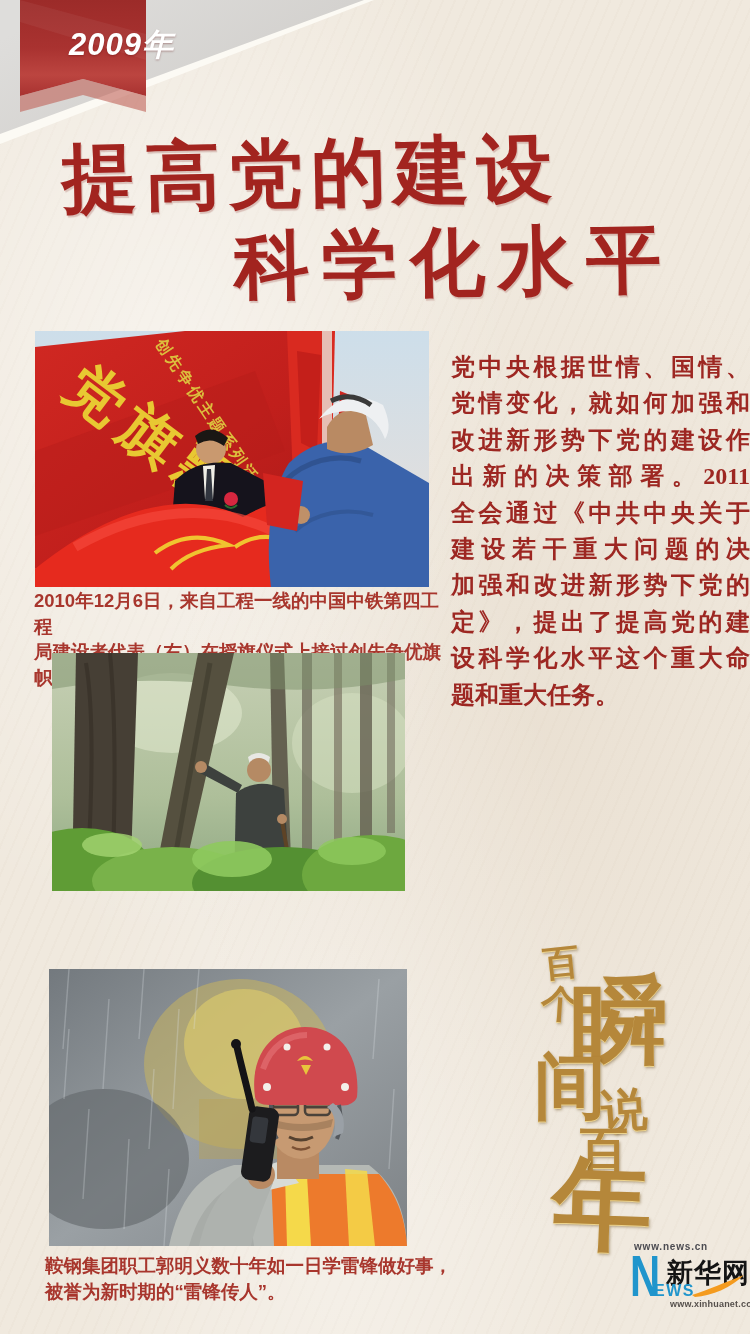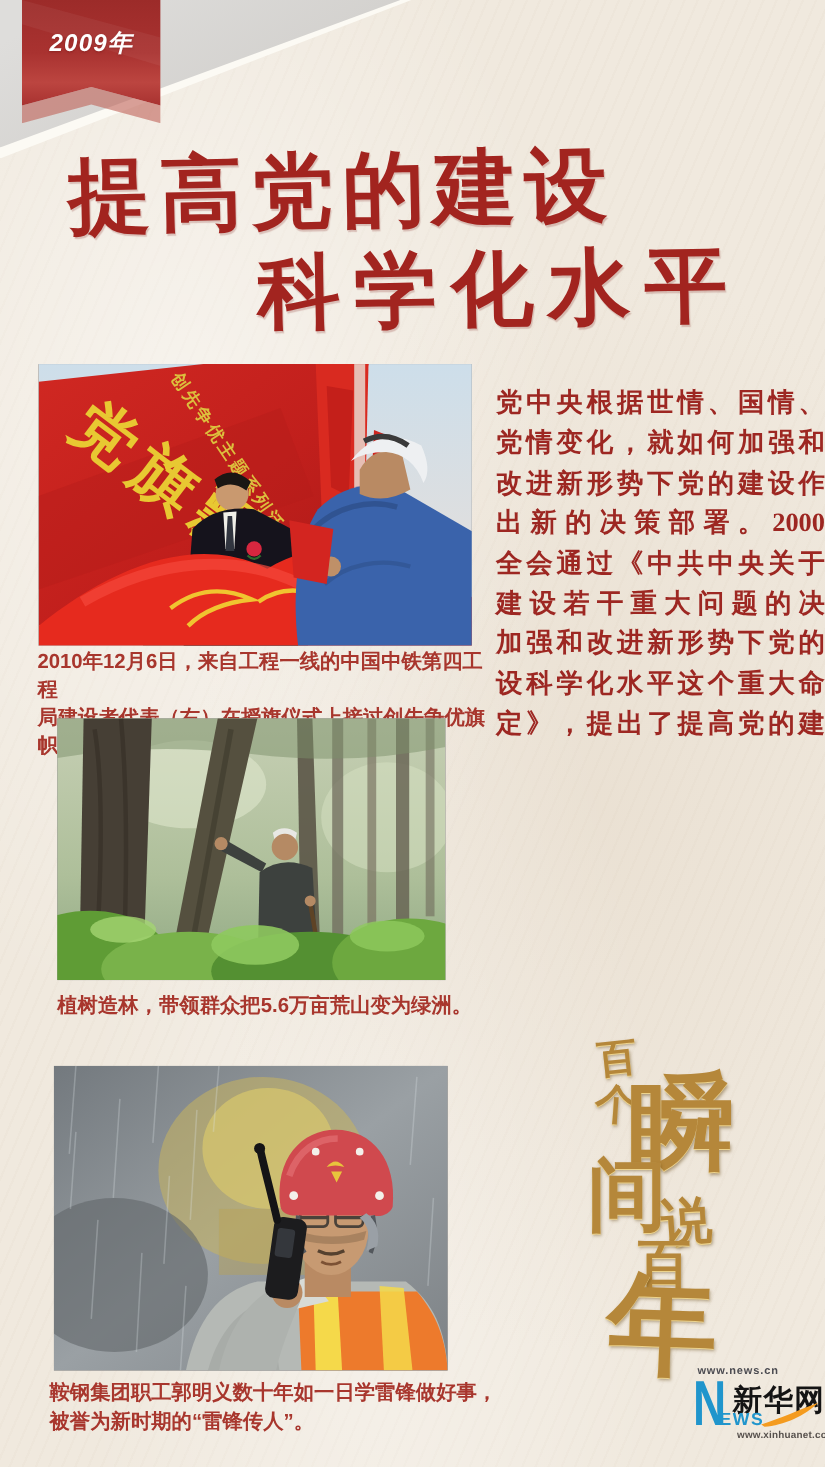--- a/index.html
+++ b/index.html
@@ -15,23 +15,23 @@
   }
   .abs{position:absolute;}
   
   .paper-edge{left:0;top:0;width:400px;height:170px;
     clip-path:polygon(0 0,374px 0,0 144px);background:#fcfaf4;}
   .corner-gray{left:0;top:0;width:400px;height:170px;
     clip-path:polygon(0 0,364px 0,0 134px);
     background:linear-gradient(150deg,#dedddb 10%,#d3d1ce 55%,#c8c6c2 100%);}
   
   .ribbon{left:20px;top:0;width:126px;height:112px;}
-  .ribbon-label{left:20px;top:24px;width:126px;text-align:center;
-    font-size:22px;font-weight:700;font-style:italic;color:#ffffff;
-    letter-spacing:1px;text-shadow:0 1px 2px rgba(90,10,10,.35);}
+  .ribbon-label{left:20px;top:24px;width:126px;text-align:right;
+    font-size:31px;font-weight:700;font-style:italic;color:#ffffff;
+    letter-spacing:1px;text-shadow:0 1px 2px rgba(90,10,10,.35);padding-left:28px;}
   
   .headline{color:#a2241f;font-family:"DejaVu Serif","Liberation Serif",serif;
     font-weight:900;font-size:75px;line-height:1;white-space:nowrap;
     text-shadow:1px 2px 1px rgba(125,24,18,.22);}
   .headline.l1{left:62px;top:136px;letter-spacing:8px;transform:rotate(-1.2deg);}
   .headline.l2{left:234px;top:225px;letter-spacing:13px;transform:rotate(-1deg);}
   
   .article{left:451px;top:349px;width:299px;color:#9d2722;
     font-family:"Liberation Serif","DejaVu Serif",serif;font-weight:700;
     font-size:24px;}
@@ -188,21 +188,20 @@
       <ellipse cx="30" cy="215" rx="70" ry="40" fill="#5f9c35"></ellipse>
       <ellipse cx="120" cy="228" rx="80" ry="34" fill="#79b24a"></ellipse>
       <ellipse cx="230" cy="230" rx="90" ry="36" fill="#549032"></ellipse>
       <ellipse cx="320" cy="222" rx="70" ry="40" fill="#6da83f"></ellipse>
       <ellipse cx="180" cy="206" rx="40" ry="18" fill="#8ec95e" opacity=".9"></ellipse>
       <ellipse cx="300" cy="198" rx="34" ry="14" fill="#8ec95e" opacity=".8"></ellipse>
       <ellipse cx="60" cy="192" rx="30" ry="12" fill="#a4d472" opacity=".8"></ellipse>
     </svg>
   </div>
   <div class="abs caption cap2">
-    <div>植树造林，带领群众把5.6万亩荒山变为绿洲。</div>
   </div>
 
   <div class="abs photo" style="left:49px;top:969px;width:358px;height:277px;">
     <svg width="358" height="277" viewBox="0 0 358 277">
       <defs>
         <linearGradient id="grayBg" x1="0" y1="0" x2="1" y2="1">
           <stop offset="0" stop-color="#73797e"></stop>
             <stop offset=".5" stop-color="#9aa0a4"></stop>
             <stop offset="1" stop-color="#7d8286"></stop>
         </linearGradient>
@@ -269,26 +268,27 @@
   </div>
   <div class="abs caption cap3">
     <div>鞍钢集团职工郭明义数十年如一日学雷锋做好事，</div>
     <div>被誉为新时期的“雷锋传人”。</div>
   </div>
 
   <div class="abs article">
     <div class="article-line">党中央根据世情、国情、</div>
     <div class="article-line">党情变化，就如何加强和</div>
     <div class="article-line">改进新形势下党的建设作</div>
-    <div class="article-line">出新的决策部署。2000</div>
+    <div class="article-line">出新的决策部署。2011</div>
     <div class="article-line">全会通过《中共中央关于</div>
     <div class="article-line">建设若干重大问题的决</div>
     <div class="article-line">加强和改进新形势下党的</div>
+    <div class="article-line">定》，提出了提高党的建</div>
     <div class="article-line">设科学化水平这个重大命</div>
-    <div class="article-line">定》，提出了提高党的建</div>
+    <div class="article-line last">题和重大任务。</div>
   </div>
 
   <div>
     <span class="gchar g0">百</span>
     <span class="gchar g1">个</span>
     <span class="gchar g2">瞬</span>
     <span class="gchar g3">间</span>
     <span class="gchar g4">说</span>
     <span class="gchar g5">百</span>
     <span class="gchar g6">年</span>

